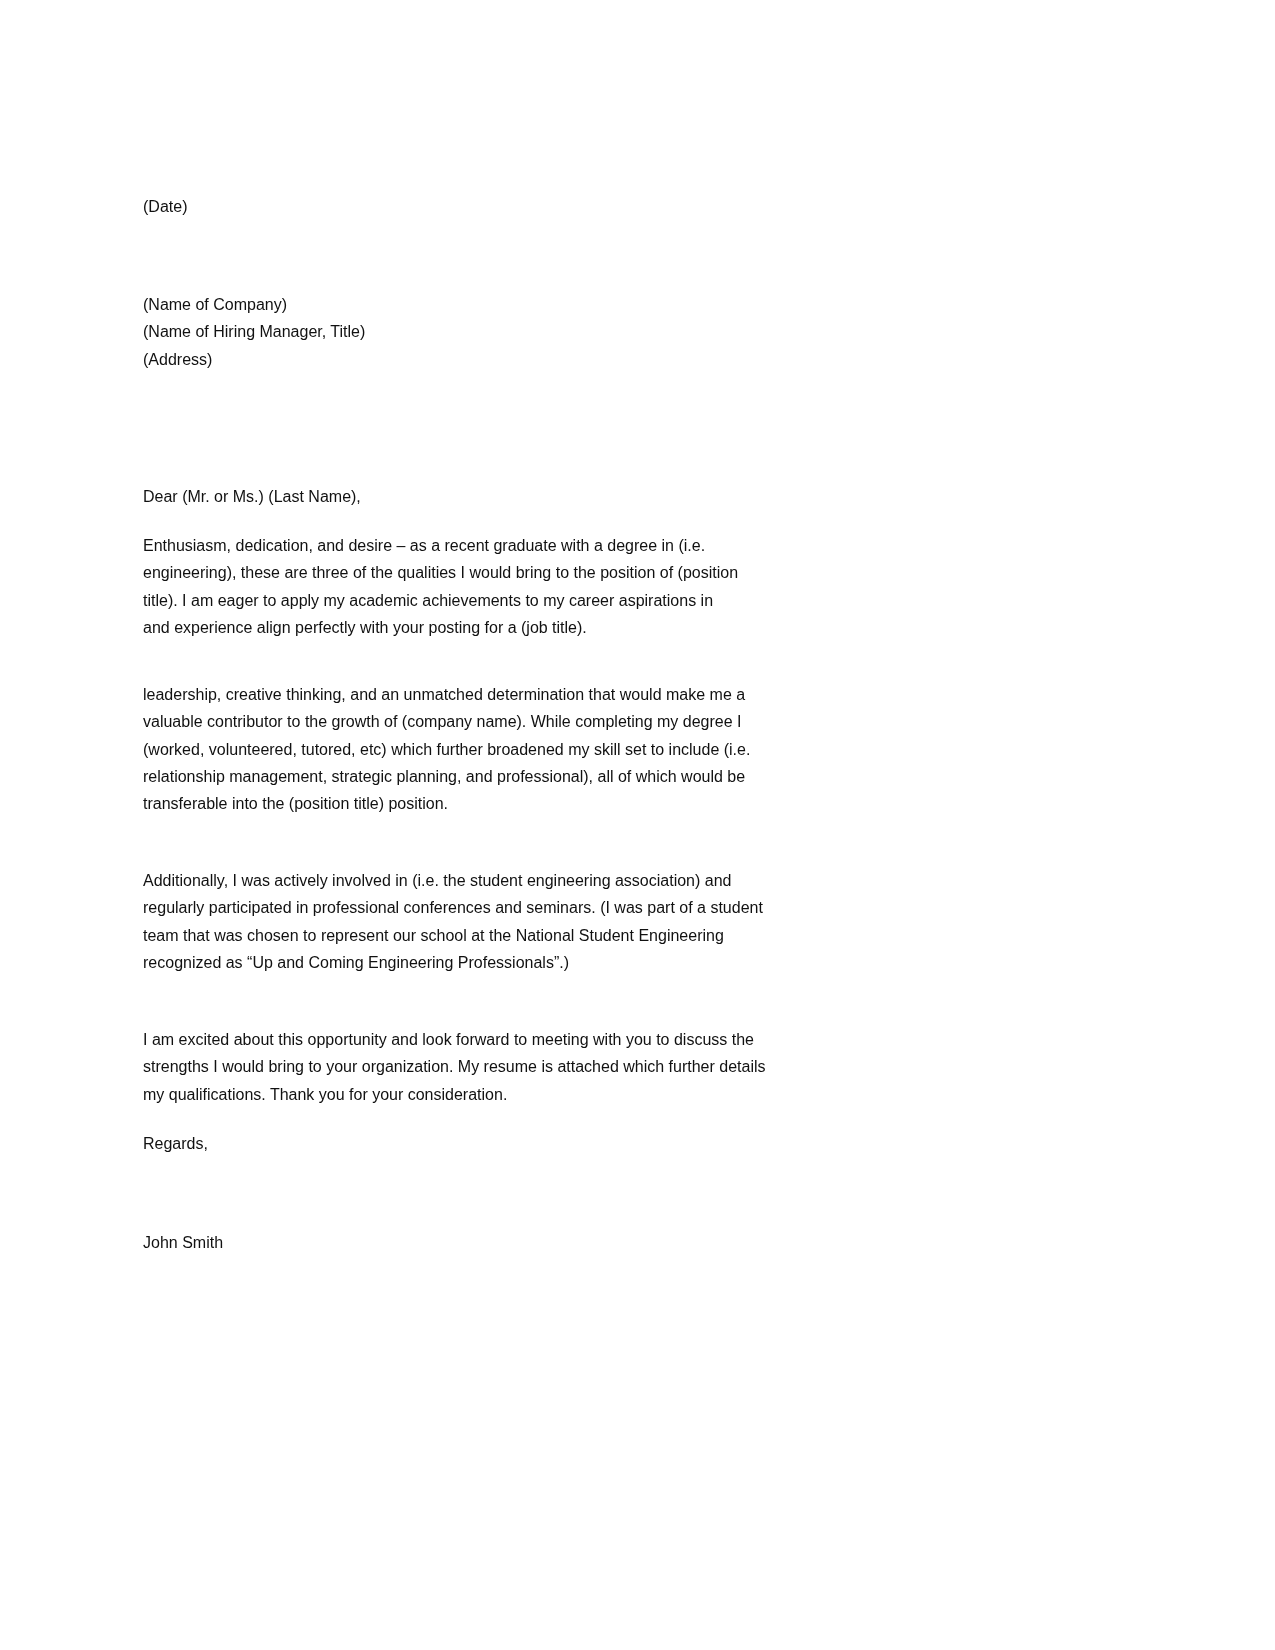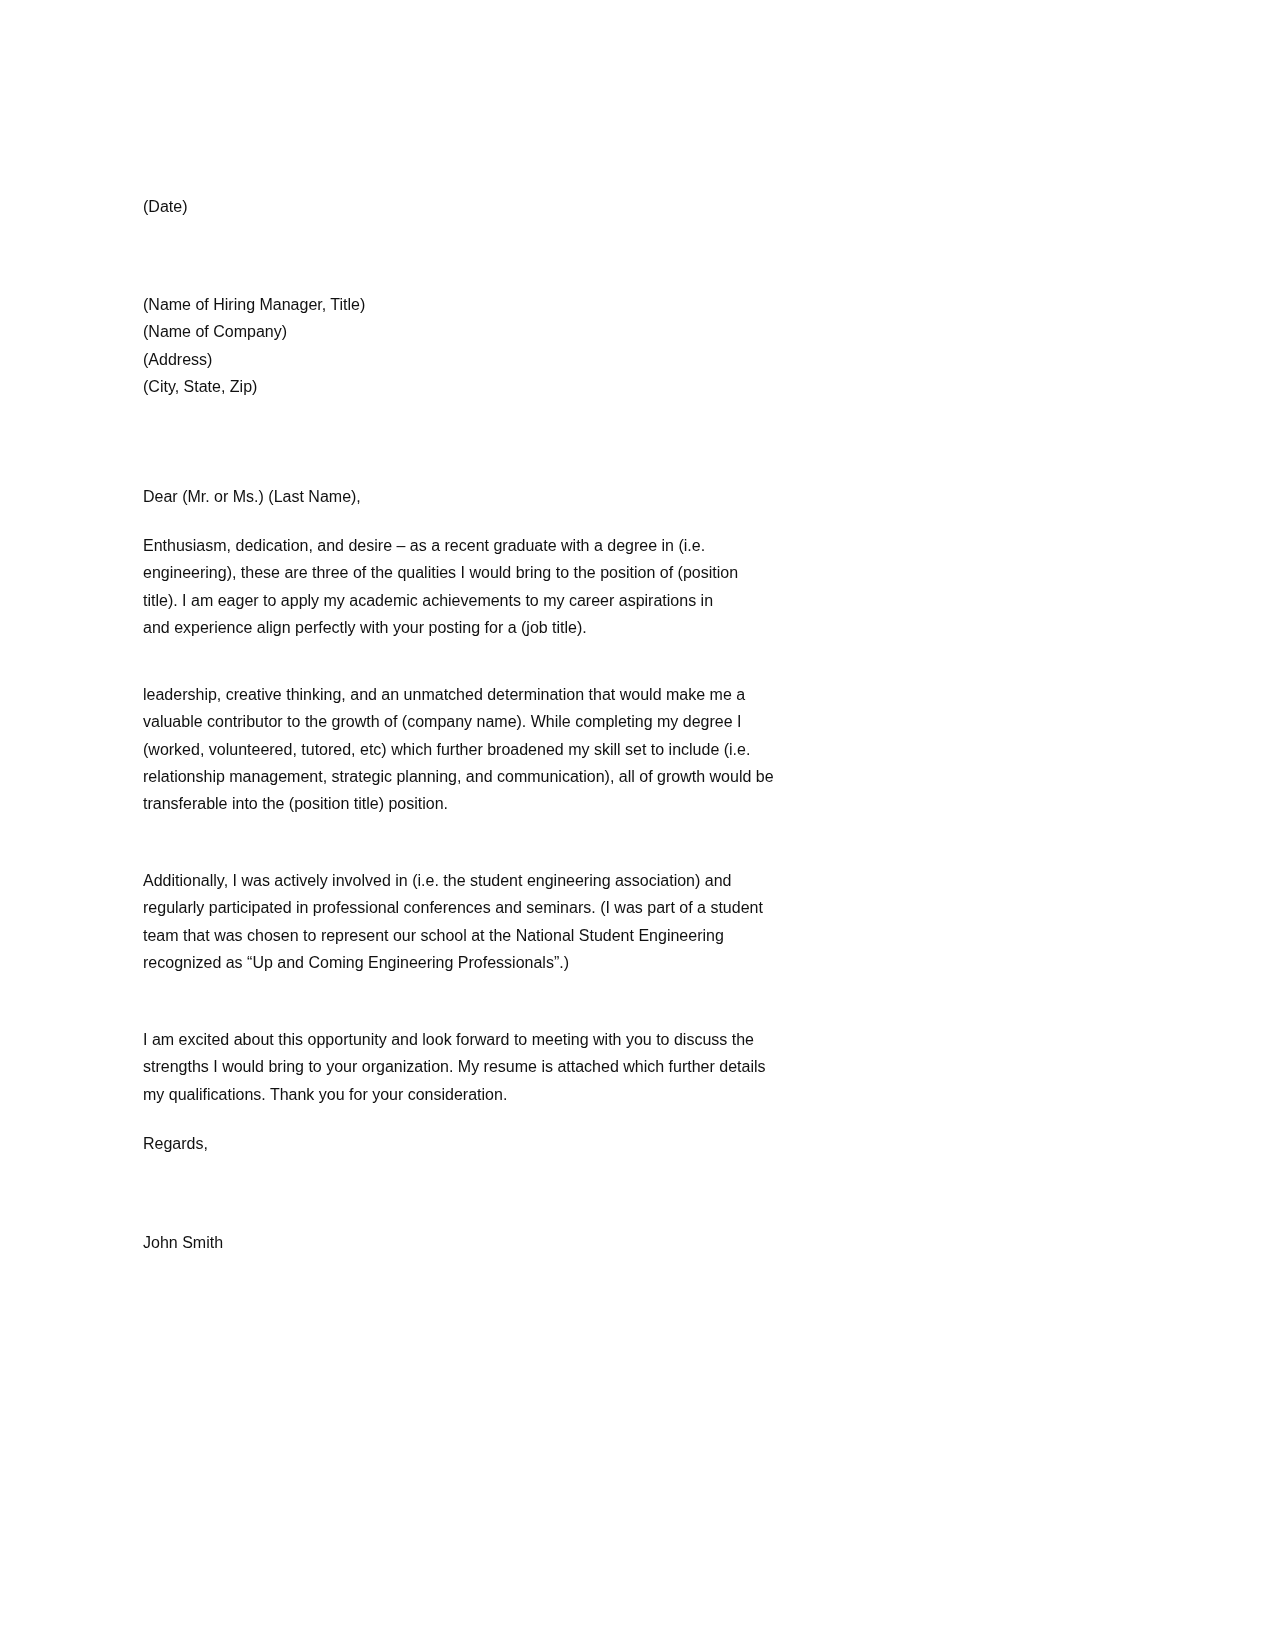--- a/index.html
+++ b/index.html
@@ -16,42 +16,41 @@
 </head>
 <body>
 
 <div class="page">
 
   <p class="block" style="top:193px;">
     <span class="line">(Date)</span>
   </p>
 
   <p class="block" style="top:291px;">
+    <span class="line">(Name of Company)</span>
     <span class="line">(Name of Hiring Manager, Title)</span>
-    <span class="line">(Name of Company)</span>
     <span class="line">(Address)</span>
-    <span class="line">(City, State, Zip)</span>
   </p>
 
   <p class="block" style="top:483px;">
     <span class="line">Dear (Mr. or Ms.) (Last Name),</span>
   </p>
 
   <p class="block" style="top:532px;">
     <span class="line">Enthusiasm, dedication, and desire – as a recent graduate with a degree in (i.e.</span>
     <span class="line">engineering), these are three of the qualities I would bring to the position of (position</span>
     <span class="line">title). I am eager to apply my academic achievements to my career aspirations in</span>
     <span class="line">and experience align perfectly with your posting for a (job title).</span>
   </p>
 
   <p class="block" style="top:681px;">
     <span class="line">leadership, creative thinking, and an unmatched determination that would make me a</span>
     <span class="line">valuable contributor to the growth of (company name). While completing my degree I</span>
     <span class="line">(worked, volunteered, tutored, etc) which further broadened my skill set to include (i.e.</span>
-    <span class="line">relationship management, strategic planning, and communication), all of growth would be</span>
+    <span class="line">relationship management, strategic planning, and professional), all of which would be</span>
     <span class="line">transferable into the (position title) position.</span>
   </p>
 
   <p class="block" style="top:867px;">
     <span class="line">Additionally, I was actively involved in (i.e. the student engineering association) and</span>
     <span class="line">regularly participated in professional conferences and seminars. (I was part of a student</span>
     <span class="line">team that was chosen to represent our school at the National Student Engineering</span>
     <span class="line">recognized as “Up and Coming Engineering Professionals”.)</span>
   </p>
 

